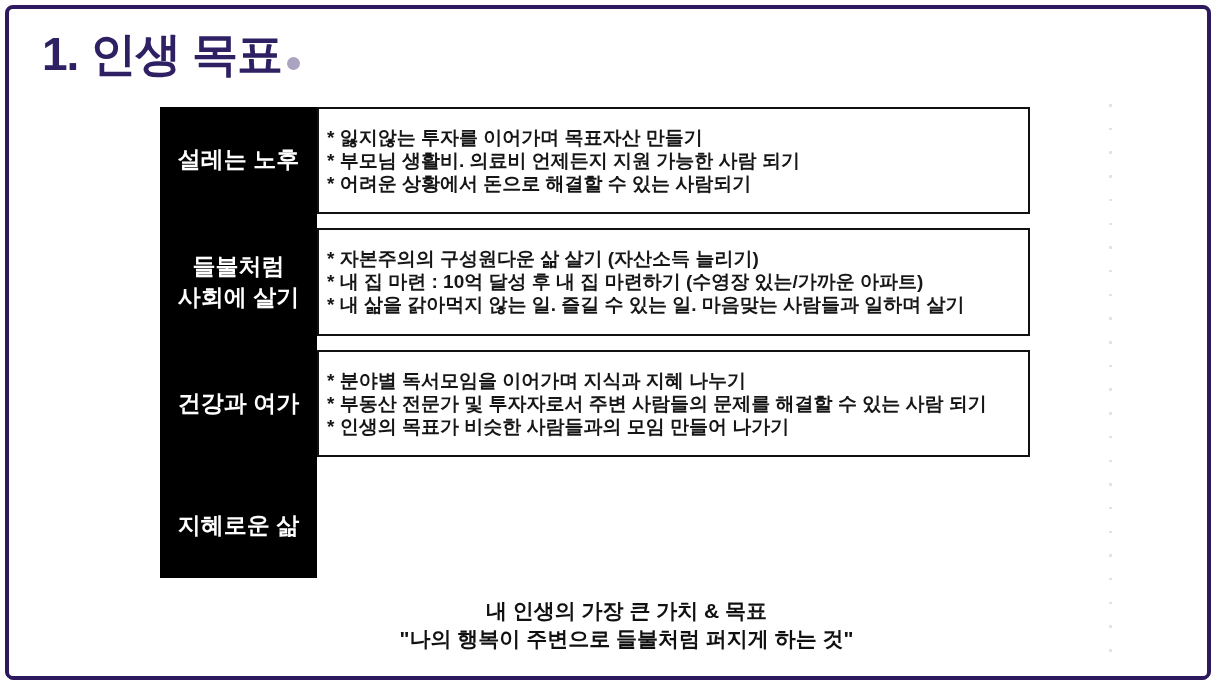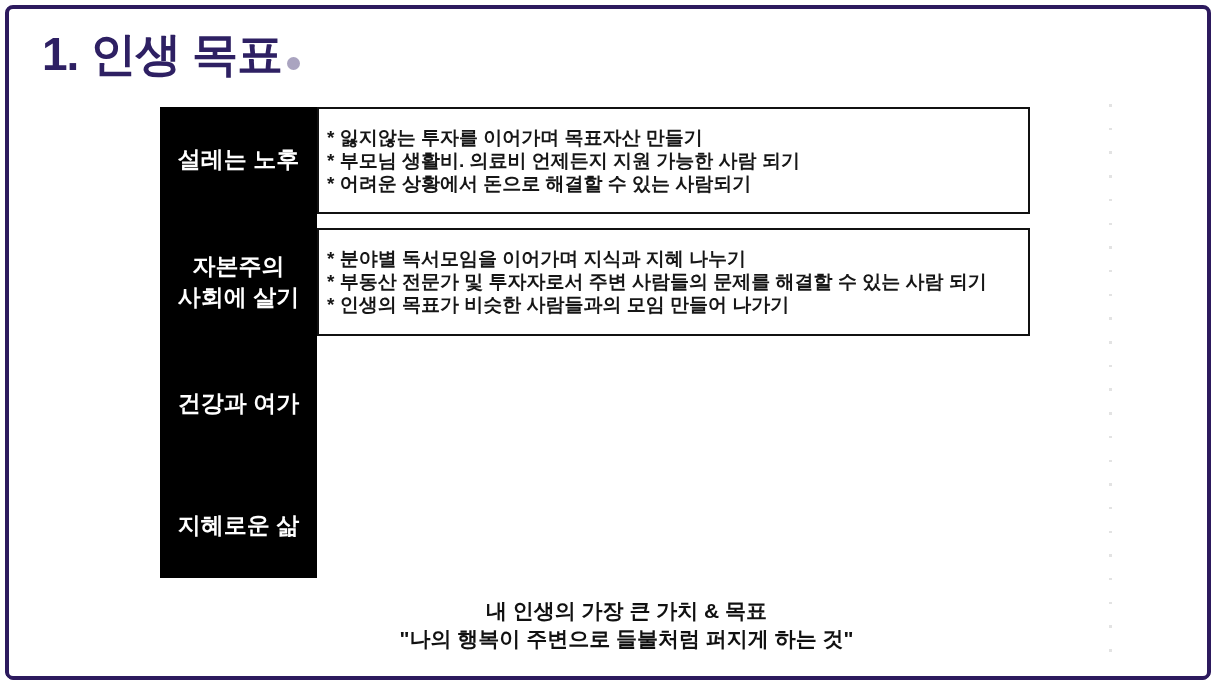--- a/index.html
+++ b/index.html
@@ -111,30 +111,35 @@
 <div class="slide">
   <div class="frame"></div>
 
   <div class="title-wrap">
     <span class="page-title">1. 인생 목표</span><span class="title-dot"></span>
   </div>
 
   <div class="goals-table">
     <div class="labels-col">
       <div class="label-cell">설레는 노후</div>
-      <div class="label-cell">자본주의
+      <div class="label-cell">들불처럼
 사회에 살기</div>
       <div class="label-cell">건강과 여가</div>
       <div class="label-cell">지혜로운 삶</div>
     </div>
     <div class="content-col">
       <div class="content-cell">
         <div class="goal-item">* 잃지않는 투자를 이어가며 목표자산 만들기</div>
         <div class="goal-item">* 부모님 생활비. 의료비 언제든지 지원 가능한 사람 되기</div>
         <div class="goal-item">* 어려운 상황에서 돈으로 해결할 수 있는 사람되기</div>
+      </div>
+      <div class="content-cell">
+        <div class="goal-item">* 자본주의의 구성원다운 삶 살기 (자산소득 늘리기)</div>
+        <div class="goal-item">* 내 집 마련 : 10억 달성 후 내 집 마련하기 (수영장 있는/가까운 아파트)</div>
+        <div class="goal-item">* 내 삶을 갉아먹지 않는 일. 즐길 수 있는 일. 마음맞는 사람들과 일하며 살기</div>
       </div>
       <div class="content-cell">
         <div class="goal-item">* 분야별 독서모임을 이어가며 지식과 지혜 나누기</div>
         <div class="goal-item">* 부동산 전문가 및 투자자로서 주변 사람들의 문제를 해결할 수 있는 사람 되기</div>
         <div class="goal-item">* 인생의 목표가 비슷한 사람들과의 모임 만들어 나가기</div>
       </div>
     </div>
   </div>
 
   <div class="footer">

